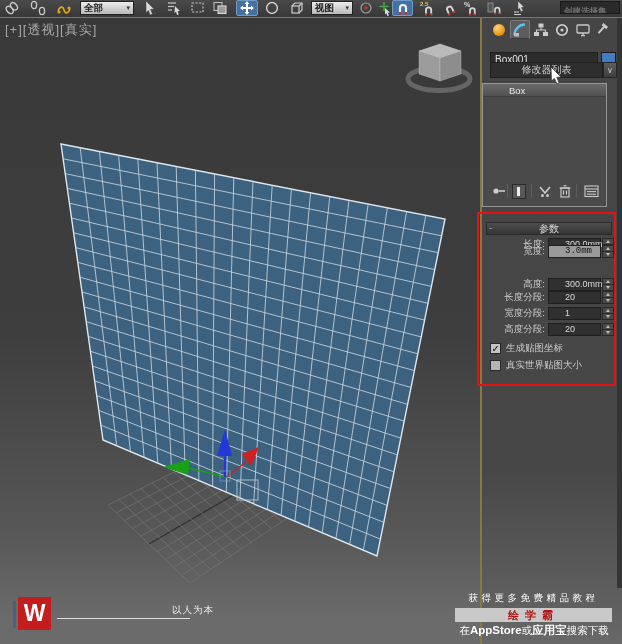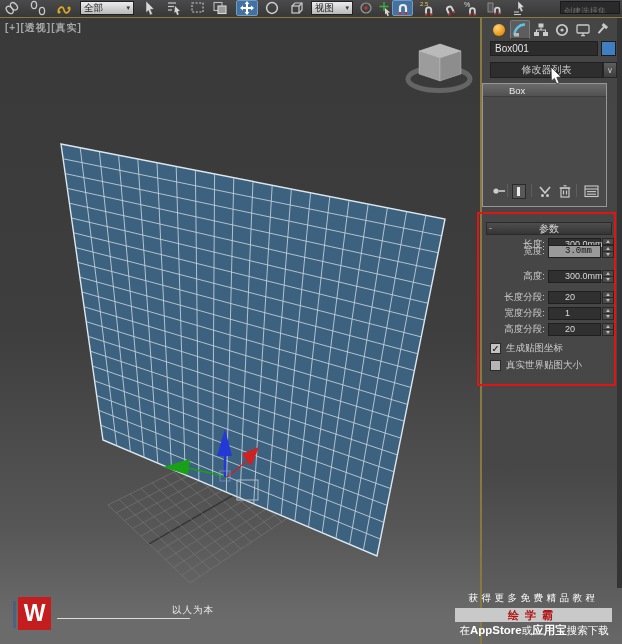--- a/index.html
+++ b/index.html
@@ -1,42 +1,42 @@
 <!DOCTYPE html>
 <html><head>
 <meta charset="utf-8">
 <style>
   * { margin:0; padding:0; box-sizing:border-box; }
   body { background:#1c1c1c; font-family:"Liberation Sans","DejaVu Sans",sans-serif; }
   #screen { position:relative; width:622px; height:644px; overflow:hidden; background:#3a3a3a; }
 
   
-  #toolbar { position:absolute; left:0; top:0; width:622px; height:17px; background:linear-gradient(#4a4a4a,#383838); z-index:30; overflow:hidden; }
+  #toolbar { position:absolute; left:0; top:0; width:622px; height:17px; background:linear-gradient(#4a4a4a,#383838); z-index:30; overflow:hidden;font-weight:bold; }
   .tb-i { position:absolute; top:0; width:20px; height:16px; display:flex; align-items:center; justify-content:center; }
   .tb-i svg { display:block; }
   .tb-i.active { background:#44719f; border:1px solid #6f9cc7; border-radius:2px; }
   .tb-dd { position:absolute; top:1px; height:14px; background:linear-gradient(#ececec,#b9b9b9); border:1px solid #222; color:#1d1d1d; font-size:9.5px; line-height:12px; padding:0 3px; display:flex; align-items:center; justify-content:space-between; }
   .tb-dd .ch { font-size:7px; color:#333; margin-left:4px; }
   .tb-field { position:absolute; top:1px; height:13px; background:#2a2a2a; border:1px solid #1a1a1a; color:#6f6f6f; font-size:8.5px; line-height:11px; padding:4px 3px; overflow:hidden; }
   #vp-border-top { position:absolute; left:0; top:17px; width:622px; height:1px; background:#8a7a3e; z-index:29; }
   #vp-border-right { position:absolute; left:480px; top:18px; width:2px; height:626px; background:#867a40; z-index:12; }
 
   
   #viewport { position:absolute; left:0; top:18px; width:480px; height:626px; background:linear-gradient(180deg,#393939 0%,#3e3e3e 50%,#575757 82%,#6b6b6b 96%); z-index:1; }
-  #vp-label { position:absolute; left:5px; top:3px; color:#a6a6a6; font-size:10px; letter-spacing:1px; z-index:5;font-weight:bold; }
+  #vp-label { position:absolute; left:5px; top:3px; color:#a6a6a6; font-size:13px; letter-spacing:1px; z-index:5; }
   #scene { position:absolute; left:0; top:-18px; width:622px; height:644px; z-index:2; }
 
   
   #panel { position:absolute; left:482px; top:18px; width:140px; height:626px; background:linear-gradient(180deg,#454545 0%,#474747 72%,#5e5e5e 92%,#686868 100%); z-index:10; }
   #panel-right-strip { position:absolute; right:0; top:0; width:5px; height:570px; background:#343434; }
   #tabs { position:absolute; left:7px; top:2px; display:flex; gap:1px; }
   .tab { width:20px; height:19px; display:flex; align-items:center; justify-content:center; border:1px solid transparent; }
   .tab.active { background:#5d5d5d; border:1px solid #7a7a7a; border-bottom-color:#3a3a3a; border-radius:2px 2px 0 0; }
   .ball { width:12px; height:12px; border-radius:50%; background:radial-gradient(circle at 35% 30%,#ffd27a,#e8920a 70%,#9c5e04); }
-  #name-row { position:absolute; left:8px; top:23px; display:flex; }
+  #name-row { position:absolute; left:8px; top:34px; display:flex; }
   #obj-name { width:108px; height:15px; background:#2c2c2c; border:1px solid #1f1f1f; color:#e3e3e3; font-size:10px; line-height:13px; padding:0 4px; }
   #obj-color { width:15px; height:15px; margin-left:3px; background:#3f7fc1; border:1px solid #1c1c1c; }
   #mod-row { position:absolute; left:8px; top:44px; display:flex; }
   #mod-field { width:113px; height:16px; background:#2e2e2e; border:1px solid #202020; color:#cfcfcf; font-size:10px; line-height:14px; padding:0 4px;text-align:center; }
   #mod-chevron { width:14px; height:16px; margin-left:0px; background:linear-gradient(#5e5e5e,#3e3e3e); border:1px solid #262626; color:#cccccc; font-size:8px; display:flex; align-items:center; justify-content:center; }
   #stack { position:absolute; left:0; top:65px; width:125px; height:124px; background:#4a4a4a; border:1px solid #969696; }
   .stack-item { height:13px; background:linear-gradient(#6b6b6b,#515151); color:#e9e9e9; font-size:9.5px; line-height:13px; padding-left:26px; border-bottom:1px solid #3d3d3d; }
   #stack-tools { position:absolute; left:0px; top:164px; width:140px; height:18px; }
   .st-i { position:absolute; top:1px; width:17px; height:16px; display:flex; align-items:center; justify-content:center; }
   .st-sep { position:absolute; top:2px; width:1px; height:13px; background:#2e2e2e; border-right:1px solid #5e5e5e; }
@@ -438,21 +438,21 @@
       <span class="pfield selected">3.0mm</span>
       <span class="spinner">
           <b>
             <i class="tri-up"></i>
           </b>
           <b>
             <i class="tri-dn"></i>
           </b>
         </span>
     </div>
-    <div class="prow" style="top:251px">
+    <div class="prow" style="top:259px">
       <span class="plabel">高度:</span>
       <span class="pfield">300.0mm</span>
       <span class="spinner">
           <b>
             <i class="tri-up"></i>
           </b>
           <b>
             <i class="tri-dn"></i>
           </b>
         </span>

